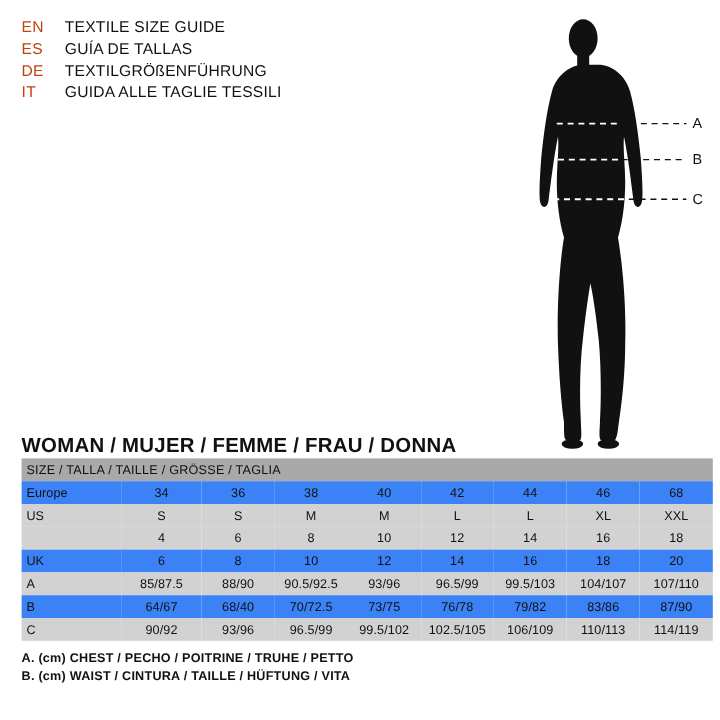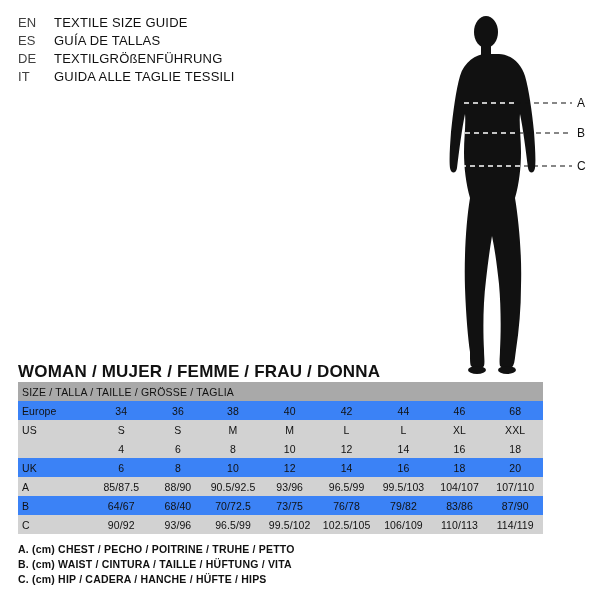--- a/index.html
+++ b/index.html
@@ -27,21 +27,21 @@
     display: flex;
     align-items: baseline;
     line-height: 17px;
     margin-bottom: 1px;
   }
   .lang-code {
     width: 36px;
     flex: 0 0 36px;
     font-size: 13px;
     letter-spacing: 0.2px;
-    color: #404040;
+    color: #c2410c;
   }
   .lang-text {
     font-size: 13px;
     letter-spacing: 0.2px;
     color: #111;
     white-space: nowrap;
   }
 
   
   .figure-wrap {
@@ -64,21 +64,21 @@
     font-weight: bold;
     letter-spacing: 0.2px;
     color: #111;
   }
 
   
   .size-table {
     position: absolute;
     top: 382px;
     left: 18px;
-    width: 525px;
+    width: 576px;
     border-collapse: collapse;
     font-size: 10.5px;
     color: #111;
   }
   .size-table td, .size-table th {
     padding: 0;
     height: 19px;
     text-align: center;
     font-weight: normal;
     vertical-align: middle;
@@ -310,14 +310,13 @@
       <td class="val">106/109</td>
       <td class="val">110/113</td>
       <td class="val">114/119</td>
     </tr>
   </tbody>
 </table>
 
 <div class="footnotes">
   <div class="footnote">A. (cm) CHEST / PECHO / POITRINE / TRUHE / PETTO</div>
   <div class="footnote">B. (cm) WAIST / CINTURA / TAILLE / HÜFTUNG / VITA</div>
-  <div class="footnote">C. (cm) HIP / CADERA / HANCHE / HÜFTE / HIPS</div>
 </div>
 
 </body></html>

